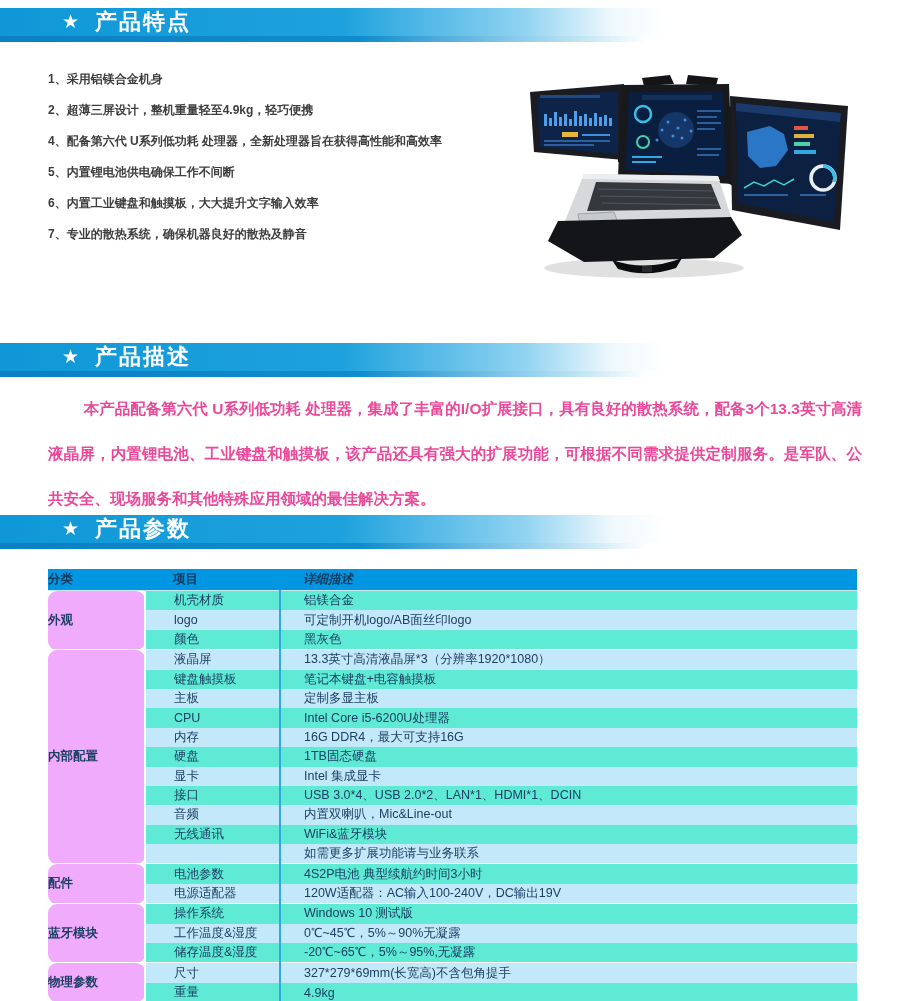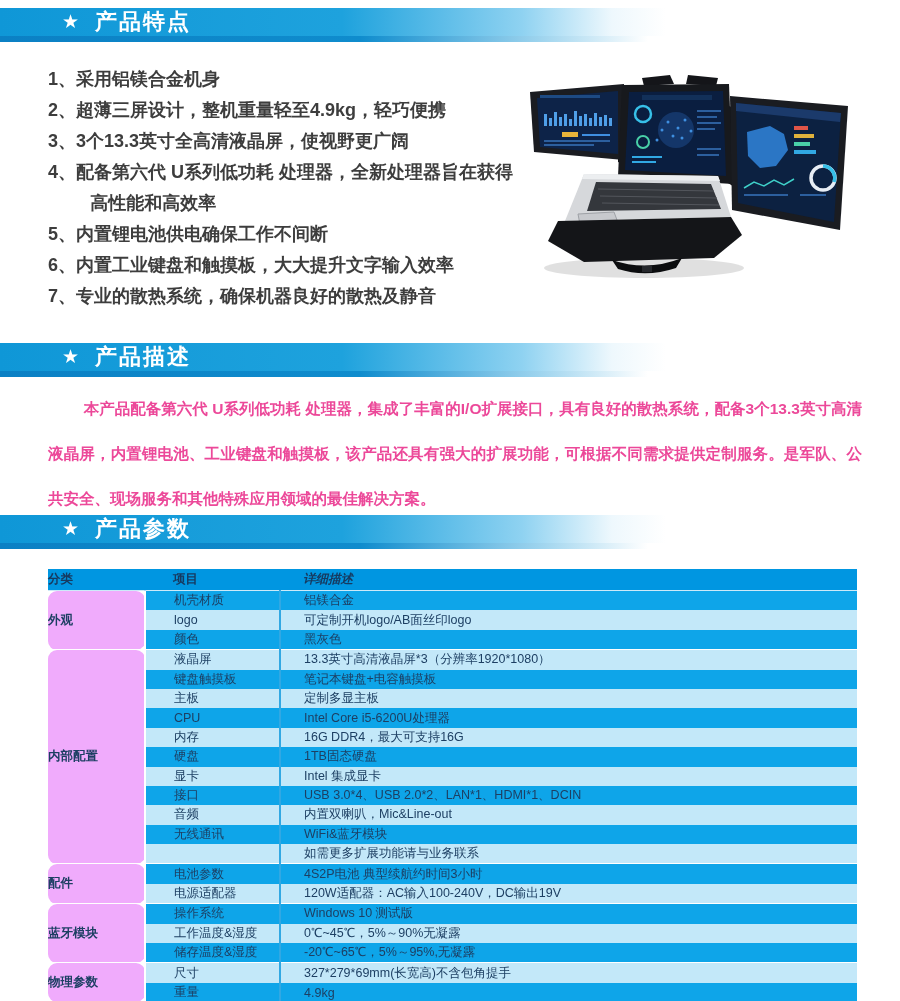--- a/index.html
+++ b/index.html
@@ -15,21 +15,21 @@
   }
   .banner-strip{
     height:6px;
     background:linear-gradient(90deg,#0b80c4 0%,#0f8ccd 40%,#9ed4ee 60%,rgba(255,255,255,0) 72%);
   }
   .star{color:#fff;font-size:19px;margin-left:62px;margin-right:16px;line-height:28px;}
   .banner-title{color:#fff;font-size:22px;font-weight:bold;letter-spacing:2px;line-height:28px;}
   
   #features-list{
     position:absolute;left:48px;top:64px;width:478px;margin:0;padding:0;list-style:none;
-    font-size:18px;line-height:31px;color:#3d3d3d;font-weight:600;
+    font-size:12px;line-height:31px;color:#3d3d3d;font-weight:600;
   }
   #features-list li{padding-left:2.35em;text-indent:-2.35em;}
   
   #product-figure{position:absolute;left:492px;top:70px;width:400px;height:226px;}
   
   #description-text{
     position:absolute;left:48px;top:386px;width:814px;margin:0;
     font-size:15.5px;line-height:45px;color:#ec4899;font-weight:600;
     text-align:justify;text-indent:2.3em;
   }
@@ -46,41 +46,40 @@
   #param-table th.item-h{padding-left:28px;}
   #param-table th.val-h{padding-left:23px;font-style:italic;}
   #param-table td{height:19.4px;padding:0;overflow:hidden;white-space:nowrap;}
   #param-table td.cat{
     background:#f0abfc;text-align:left;font-weight:600;
     border-right:2px solid rgba(255,255,255,.65);
     border-radius:9px;
   }
   #param-table td.item{padding-left:28px;}
   #param-table td.val{padding-left:23px;border-left:2px solid #31a8e3;}
-  #param-table tr.m td:not(.cat){background:#0ea5e9;}
+  #param-table tr.m td:not(.cat){background:#5eead4;}
   #param-table tr.l td:not(.cat){background:#c3e8f9;}
   #param-table tr.group-start td{border-top:1px solid rgba(255,255,255,.8);}
 </style>
 </head>
 <body>
 
 <div id="page">
 
   <div class="banner" style="top:8px">
     <div class="banner-main">
       <span class="star">★</span>
       <span class="banner-title">产品特点</span>
     </div>
     <div class="banner-strip"></div>
   </div>
 
   <ul id="features-list">
       <li>1、采用铝镁合金机身</li>
       <li>2、超薄三屏设计，整机重量轻至4.9kg，轻巧便携</li>
-      <li>3、3个13.3英寸全高清液晶屏，使视野更广阔</li>
       <li>4、配备第六代 U系列低功耗 处理器，全新处理器旨在获得高性能和高效率</li>
       <li>5、内置锂电池供电确保工作不间断</li>
       <li>6、内置工业键盘和触摸板，大大提升文字输入效率</li>
       <li>7、专业的散热系统，确保机器良好的散热及静音</li>
     </ul>
 
   <svg id="product-figure" viewBox="0 0 400 226" xmlns="http://www.w3.org/2000/svg">
 
     <ellipse cx="152" cy="198" rx="100" ry="10" fill="rgba(0,0,0,0.12)"></ellipse>
 

